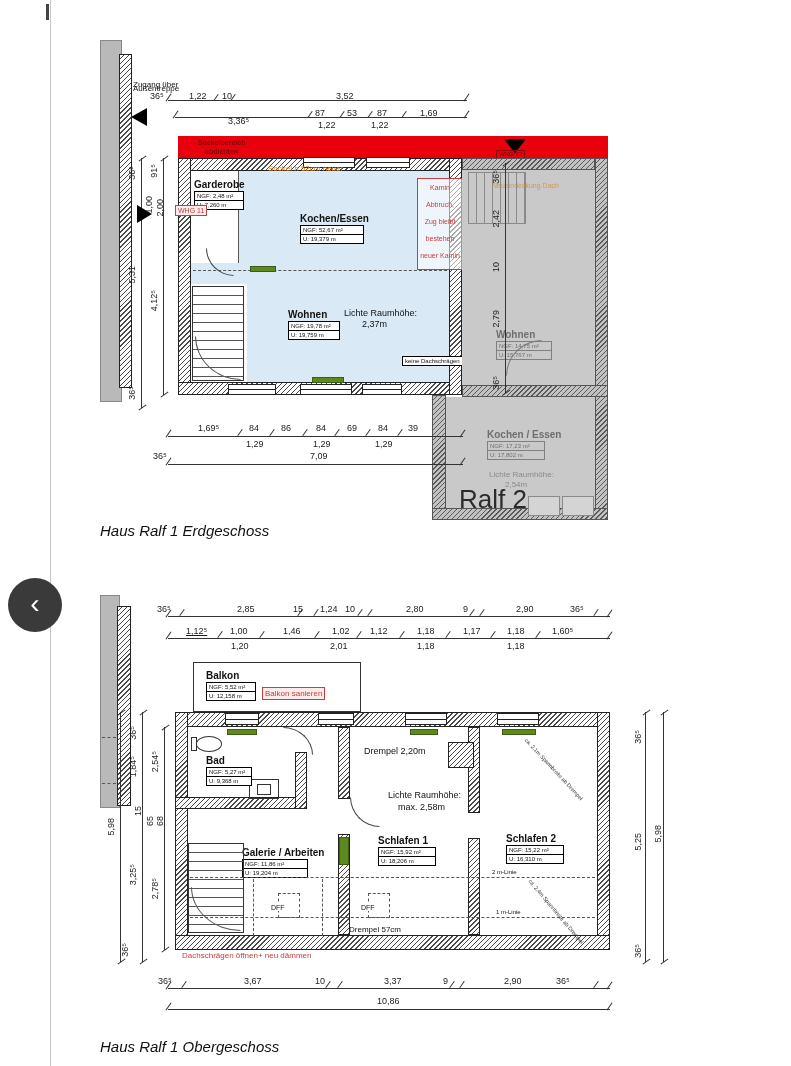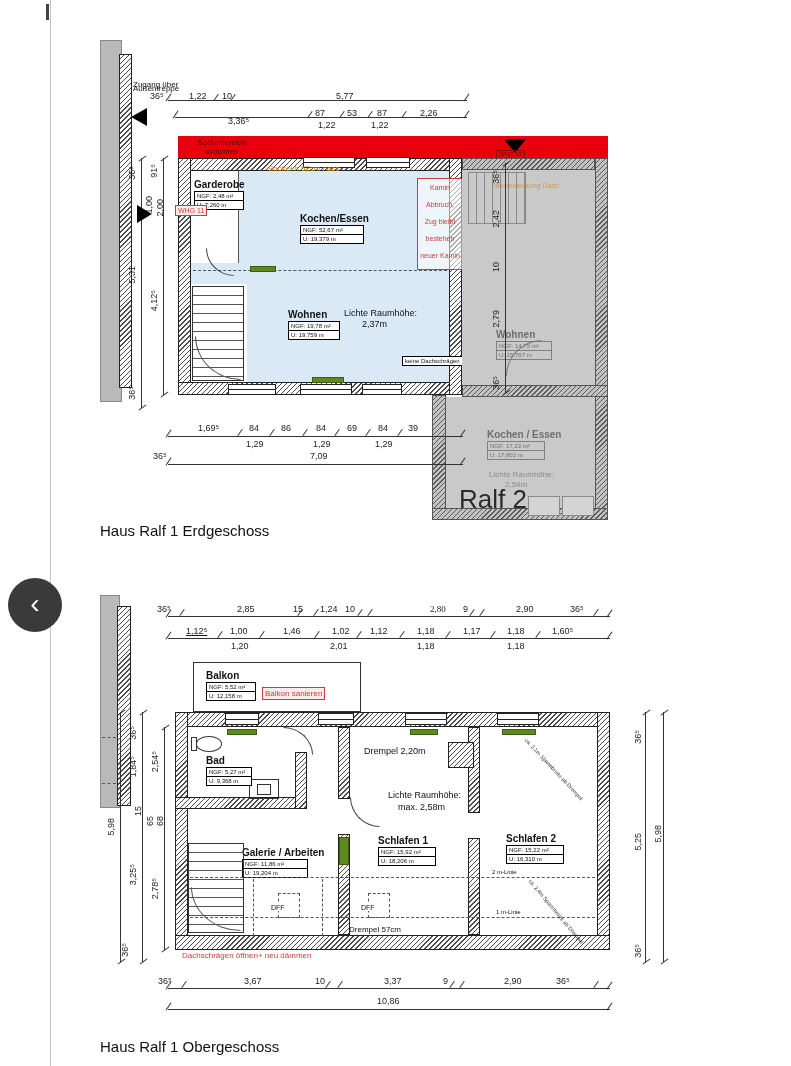--- a/index.html
+++ b/index.html
@@ -46,21 +46,21 @@
         background-image:repeating-linear-gradient(180deg,rgba(0,0,0,0) 0 8px,#555 8px 9px);}
   .stairsg{position:absolute;box-sizing:border-box;border:1px solid #8a8a8a;
         background-image:repeating-linear-gradient(90deg,rgba(0,0,0,0) 0 7px,#8a8a8a 7px 8px);}
   .arc{position:absolute;box-sizing:border-box;border:1px solid transparent;background:transparent;}
   .banner{position:absolute;background:#e8000d;}
   .banner-t{position:absolute;font-size:7px;line-height:9px;font-weight:bold;color:#7d0606;white-space:nowrap;}
   .tri-left{position:absolute;width:0;height:0;border-top:9px solid transparent;border-bottom:9px solid transparent;border-right:16px solid #000;}
   .tri-right{position:absolute;width:0;height:0;border-top:9px solid transparent;border-bottom:9px solid transparent;border-left:15px solid #000;}
   .tri-down{position:absolute;width:0;height:0;border-left:11px solid transparent;border-right:11px solid transparent;border-top:14px solid #000;}
   .smallbox{position:absolute;box-sizing:border-box;border:1px solid #000;background:#fff;font-size:6px;line-height:8px;padding:0 2px;white-space:nowrap;}
-  .caption{position:absolute;font-size:15px;color:#111;white-space:nowrap;}
+  .caption{position:absolute;font-size:15px;color:#111;white-space:nowrap;font-style:italic;}
   .titlebox{position:absolute;border:2px solid #000;padding:1px 6px;font-size:15px;font-weight:bold;white-space:nowrap;background:#fff;}
   .note-red{position:absolute;color:#c63d3d;white-space:nowrap;}
   .note-orange{position:absolute;color:#d4862a;white-space:nowrap;}
   .backbtn{position:absolute;left:8px;top:578px;width:54px;height:54px;border-radius:50%;background:#3a3a3a;
         display:flex;align-items:center;justify-content:center;cursor:pointer;}
   .backbtn span{color:#fff;font-size:28px;line-height:28px;margin-top:-3px;}
   .kamin{position:absolute;box-sizing:border-box;border:1px solid #c63d3d;background:rgba(255,255,255,0.55);
         color:#c63d3d;font-size:7px;line-height:17px;text-align:center;}
   .diag{position:absolute;font-size:5.5px;color:#333;white-space:nowrap;transform-origin:left top;}
 </style>
@@ -75,30 +75,30 @@
     <span>‹</span>
   </div>
 
   <div class="lbl" style="left:133px;top:80px;font-size:8px;">Zugang über</div>
   <div class="lbl" style="left:133px;top:84px;font-size:8px;">Außentreppe</div>
   <div class="tri-left" style="left:131px;top:108px;"></div>
 
   <span class="dim" style="left:150px;top:91px;">36⁵</span>
   <span class="dim" style="left:189px;top:91px;">1,22</span>
   <span class="dim" style="left:222px;top:91px;">10</span>
-  <span class="dim" style="left:336px;top:91px;">5,77</span>
+  <span class="dim" style="left:336px;top:91px;">3,52</span>
   <div class="dlh" style="left:168px;top:100px;width:299px;"></div>
   <span class="tk" style="left:212px;top:97px;"></span>
   <span class="tk" style="left:229px;top:97px;"></span>
 
   <span class="dim" style="left:228px;top:116px;">3,36⁵</span>
   <span class="dim" style="left:315px;top:108px;">87</span>
   <span class="dim" style="left:347px;top:108px;">53</span>
   <span class="dim" style="left:377px;top:108px;">87</span>
-  <span class="dim" style="left:420px;top:108px;">2,26</span>
+  <span class="dim" style="left:420px;top:108px;">1,69</span>
   <div class="dlh" style="left:175px;top:117px;width:292px;"></div>
   <span class="tk" style="left:306px;top:114px;"></span>
   <span class="tk" style="left:338px;top:114px;"></span>
   <span class="tk" style="left:366px;top:114px;"></span>
   <span class="tk" style="left:400px;top:114px;"></span>
   <span class="dim" style="left:318px;top:120px;">1,22</span>
   <span class="dim" style="left:371px;top:120px;">1,22</span>
 
   <div class="banner" style="left:178px;top:136px;width:430px;height:22px;">
     <span class="banner-t" style="left:20px;top:2px;">Sockelbereich</span>
@@ -129,21 +129,21 @@
 
   <div class="roombox" style="left:194px;top:180px;">
     <div class="rn">Garderobe</div>
     <div class="tbl" style="width:50px;">
       <div>NGF: 2,48 m²</div>
       <div>U: 7,260 m</div>
     </div>
   </div>
   <div class="arc" style="left:206px;top:248px;width:28px;height:28px;border-left-color:#444;border-bottom-color:#444;border-radius:0 0 0 100%;"></div>
   <span class="rbx" style="left:175px;top:205px;">WHG 11</span>
-  <span class="note-orange" style="left:268px;top:164px;font-size:8px;">Sockel h 52cm nass</span>
+  <span class="note-orange" style="left:268px;top:164px;font-size:8px;">Sockel h 52cm neuer</span>
   <div class="roombox" style="left:300px;top:214px;">
     <div class="rn">Kochen/Essen</div>
     <div class="tbl" style="width:64px;">
       <div>NGF: 52,67 m²</div>
       <div>U: 19,379 m</div>
     </div>
   </div>
   <div class="kamin" style="left:417px;top:178px;width:46px;height:92px;">
     <span style="display:block;">Kamin</span>
     <span style="display:block;">Abbruch,</span>
@@ -237,21 +237,21 @@
   <div class="abs" style="left:100px;top:595px;width:20px;height:213px;background:#b9b9b9;border:1px solid #888;box-sizing:border-box;"></div>
   <div class="wall" style="left:117px;top:606px;width:14px;height:200px;"></div>
   <div class="dash-h" style="left:102px;top:737px;width:14px;"></div>
   <div class="dash-h" style="left:102px;top:783px;width:14px;"></div>
 
   <span class="dim" style="left:157px;top:604px;">36⁵</span>
   <span class="dim" style="left:237px;top:604px;">2,85</span>
   <span class="dim" style="left:293px;top:604px;">15</span>
   <span class="dim" style="left:320px;top:604px;">1,24</span>
   <span class="dim" style="left:345px;top:604px;">10</span>
-  <span class="dim" style="left:430px;top:604px;font-family:Liberation Serif, serif;">2,80</span>
+  <span class="dim" style="left:406px;top:604px;">2,80</span>
   <span class="dim" style="left:463px;top:604px;">9</span>
   <span class="dim" style="left:516px;top:604px;">2,90</span>
   <span class="dim" style="left:570px;top:604px;">36⁵</span>
   <div class="dlh" style="left:168px;top:616px;width:442px;"></div>
   <span class="tk" style="left:178px;top:612px;"></span>
   <span class="tk" style="left:296px;top:612px;"></span>
   <span class="tk" style="left:312px;top:612px;"></span>
   <span class="tk" style="left:356px;top:612px;"></span>
   <span class="tk" style="left:366px;top:612px;"></span>
   <span class="tk" style="left:468px;top:612px;"></span>

